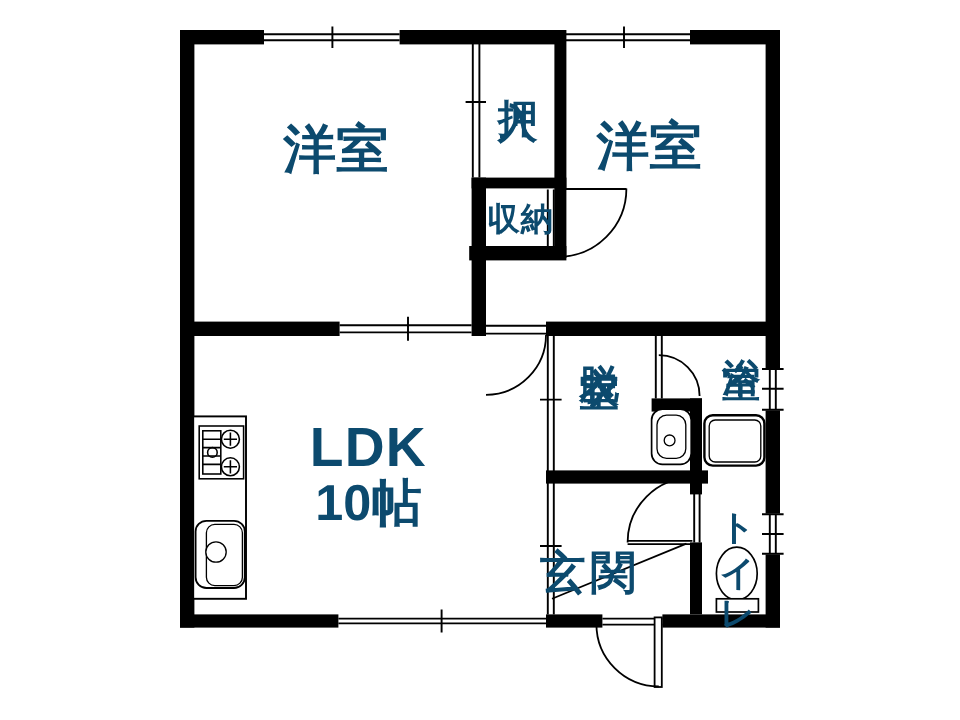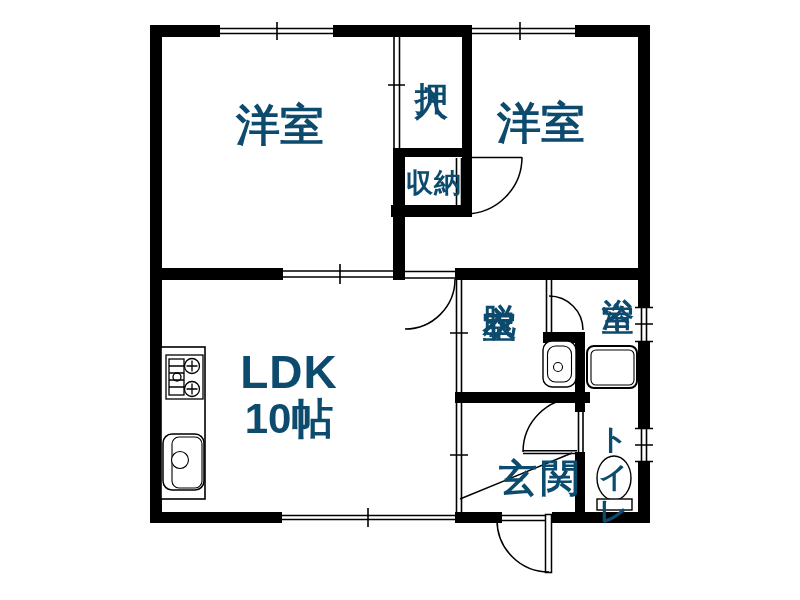--- a/index.html
+++ b/index.html
@@ -144,30 +144,30 @@
   </svg>
 
   <div class="lbl center2" style="left:180px;top:102px;width:200px;">
     <div class="room8-name">洋室</div>
   </div>
 
   <div class="lbl center2" style="left:441px;top:100px;width:200px;">
     <div class="room65-name">洋室</div>
   </div>
 
-  <div class="lbl center2" style="left:189px;top:349px;width:200px;">
+  <div class="lbl center2" style="left:207px;top:349px;width:200px;">
     <div class="ldk-name">LDK</div>
     <div class="ldk-size">10帖</div>
   </div>
 
   <div class="lbl vert oshiire" style="left:414px;top:56px;">押入</div>
 
   <div class="lbl shuno" style="left:400px;top:169px;width:62px;text-align:right;">収納</div>
 
   <div class="lbl vert datsu" style="left:482px;top:277px;">脱衣室</div>
 
   <div class="lbl vert yoku" style="left:601px;top:273px;">浴室</div>
 
-  <div class="lbl genkan" style="left:489px;top:459px;width:104px;text-align:center;">玄関</div>
+  <div class="lbl genkan" style="left:440px;top:459px;width:104px;text-align:center;">玄関</div>
 
   <div class="lbl vert toilet" style="left:599px;top:406px;">トイレ</div>
 
 </div>
 
 </body></html>

